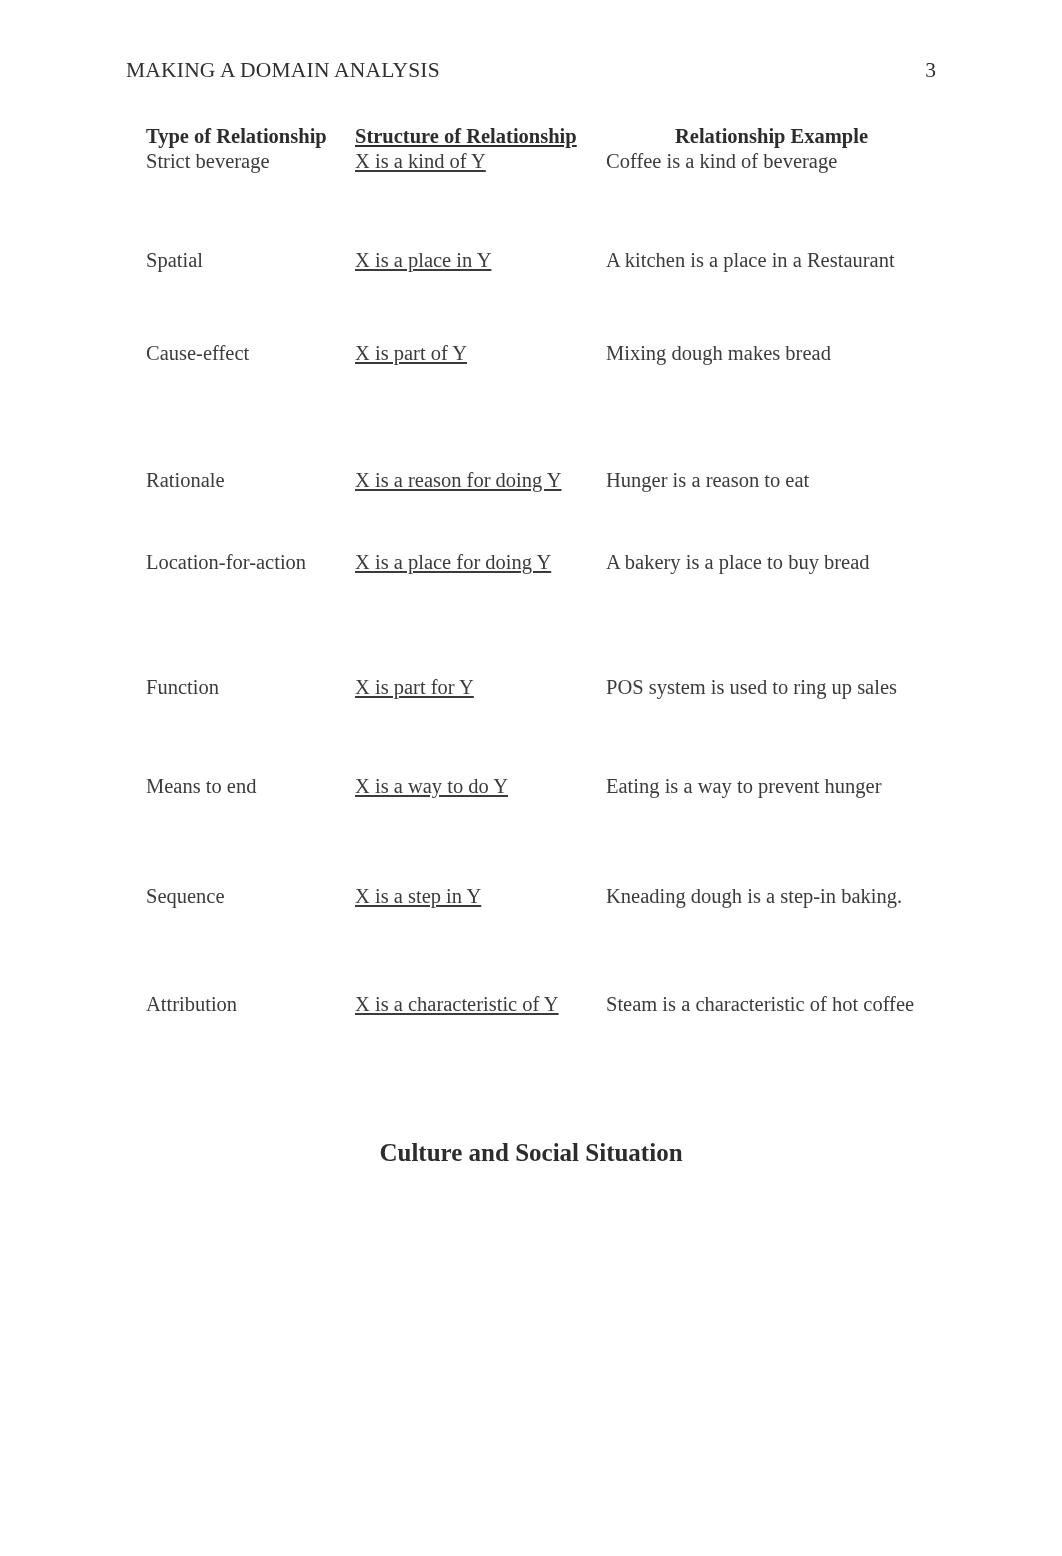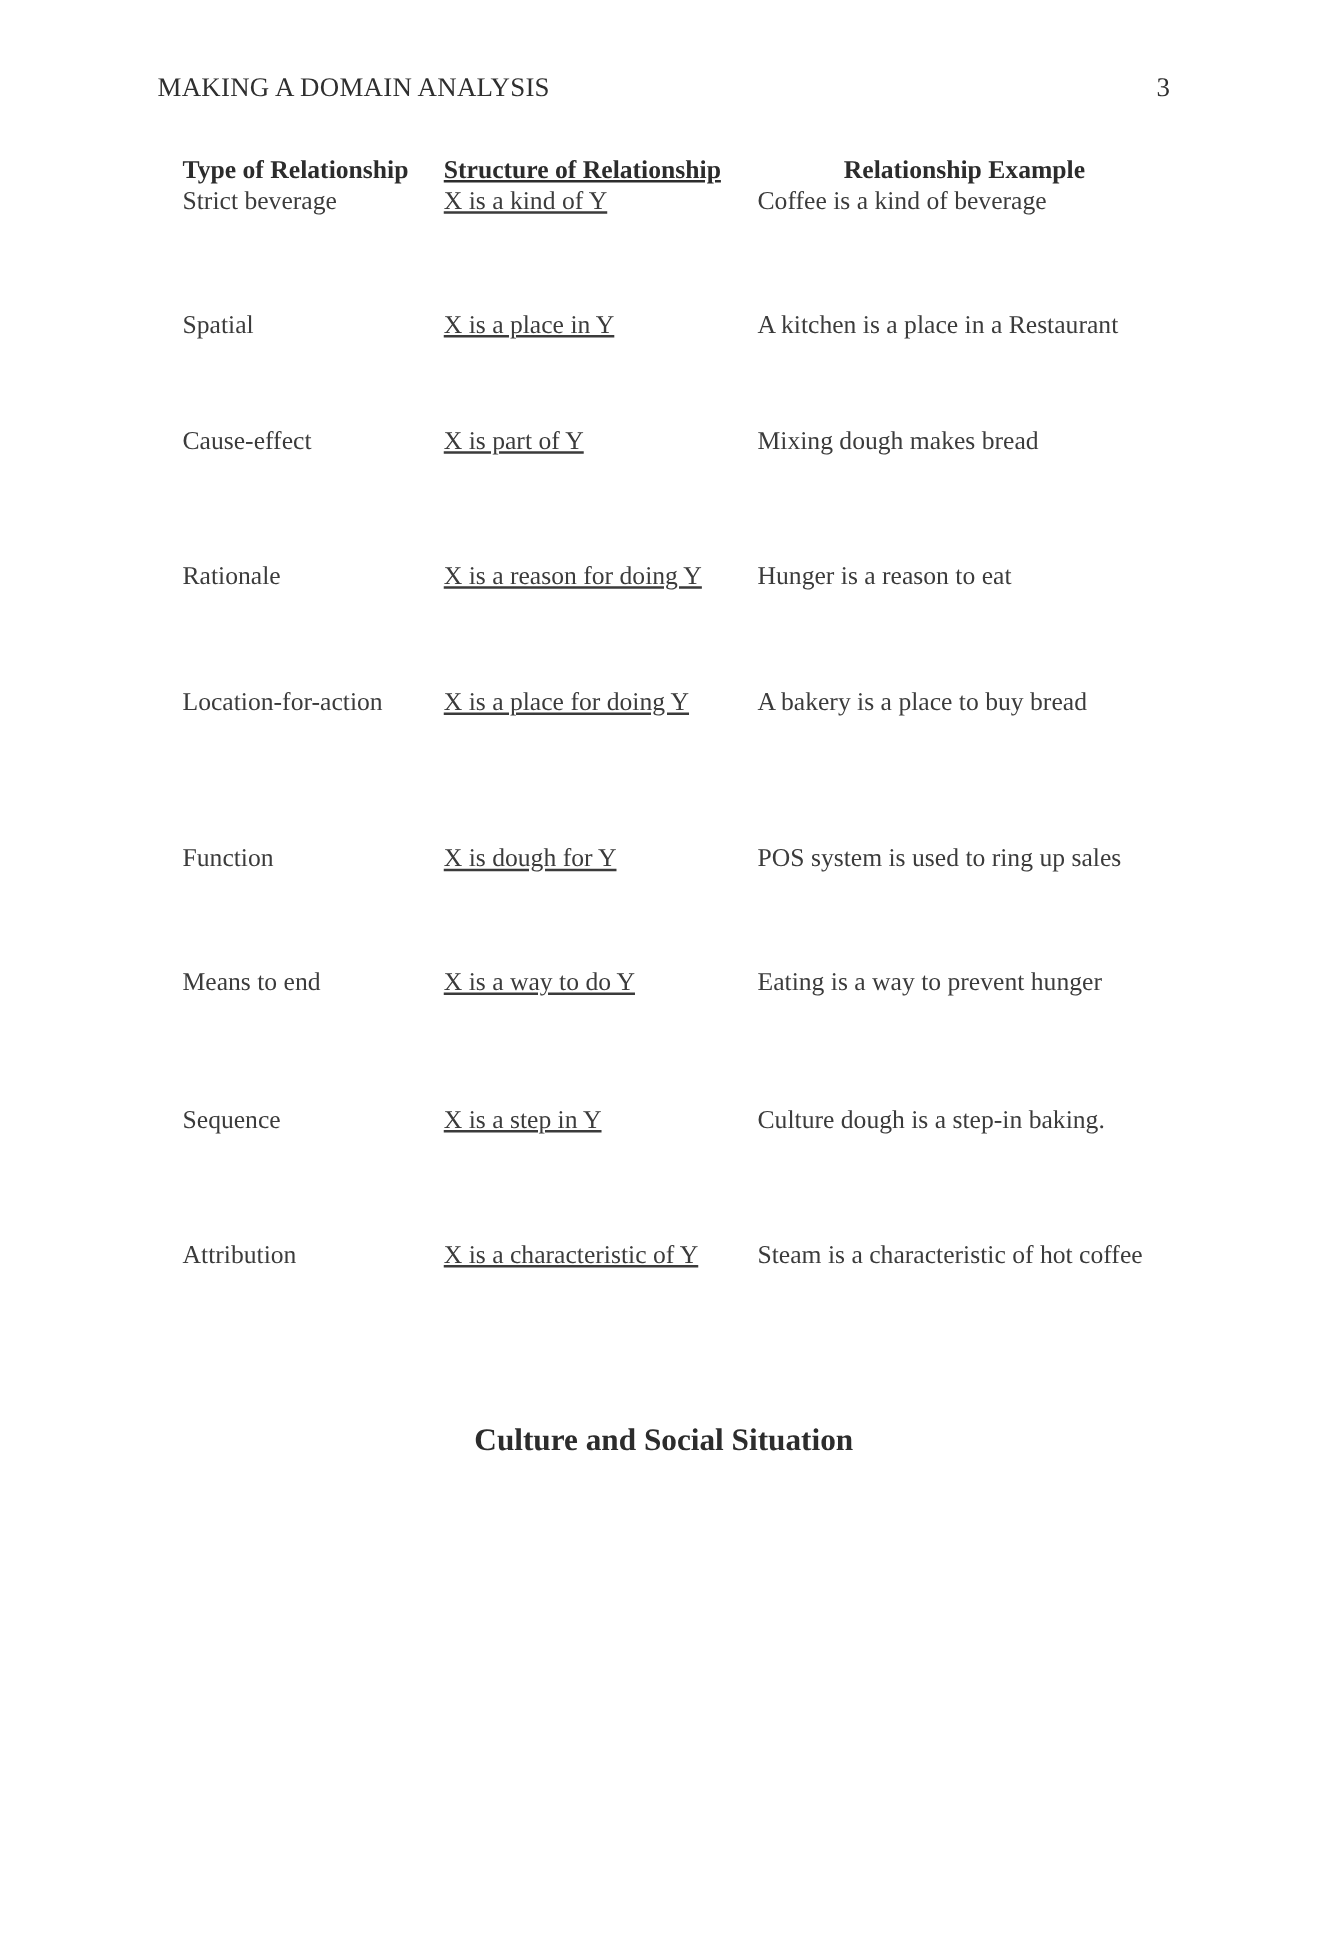--- a/index.html
+++ b/index.html
@@ -120,44 +120,44 @@
         <div class="rel-row" style="position: absolute; left: 0px; top: 124px; width: 100%; height: 26px;">
           <span class="cell col-type">Spatial</span>
           <span class="cell col-struct">X is a place in Y</span>
           <span class="cell col-example">A kitchen is a place in a Restaurant</span>
         </div>
         <div class="rel-row" style="position: absolute; left: 0px; top: 217px; width: 100%; height: 26px;">
           <span class="cell col-type">Cause-effect</span>
           <span class="cell col-struct">X is part of Y</span>
           <span class="cell col-example">Mixing dough makes bread</span>
         </div>
-        <div class="rel-row" style="position: absolute; left: 0px; top: 325px; width: 100%; height: 26px;">
+        <div class="rel-row" style="position: absolute; left: 0px; top: 344px; width: 100%; height: 26px;">
           <span class="cell col-type">Rationale</span>
           <span class="cell col-struct">X is a reason for doing Y</span>
           <span class="cell col-example">Hunger is a reason to eat</span>
         </div>
         <div class="rel-row" style="position: absolute; left: 0px; top: 426px; width: 100%; height: 26px;">
           <span class="cell col-type">Location-for-action</span>
           <span class="cell col-struct">X is a place for doing Y</span>
           <span class="cell col-example">A bakery is a place to buy bread</span>
         </div>
         <div class="rel-row" style="position: absolute; left: 0px; top: 551px; width: 100%; height: 26px;">
           <span class="cell col-type">Function</span>
-          <span class="cell col-struct">X is dough for Y</span>
+          <span class="cell col-struct">X is part for Y</span>
           <span class="cell col-example">POS system is used to ring up sales</span>
         </div>
         <div class="rel-row" style="position: absolute; left: 0px; top: 650px; width: 100%; height: 26px;">
           <span class="cell col-type">Means to end</span>
           <span class="cell col-struct">X is a way to do Y</span>
           <span class="cell col-example">Eating is a way to prevent hunger</span>
         </div>
         <div class="rel-row" style="position: absolute; left: 0px; top: 760px; width: 100%; height: 26px;">
           <span class="cell col-type">Sequence</span>
           <span class="cell col-struct">X is a step in Y</span>
-          <span class="cell col-example">Culture dough is a step-in baking.</span>
+          <span class="cell col-example">Kneading dough is a step-in baking.</span>
         </div>
         <div class="rel-row" style="position: absolute; left: 0px; top: 868px; width: 100%; height: 26px;">
           <span class="cell col-type">Attribution</span>
           <span class="cell col-struct">X is a characteristic of Y</span>
           <span class="cell col-example">Steam is a characteristic of hot coffee</span>
         </div>
       </div>
   </div>
 
   <div class="section-heading">Culture and Social Situation</div>

